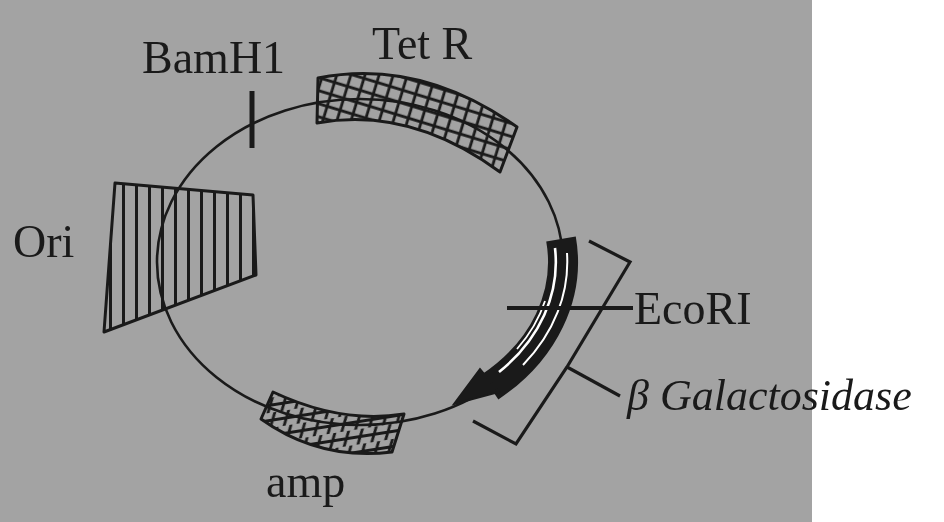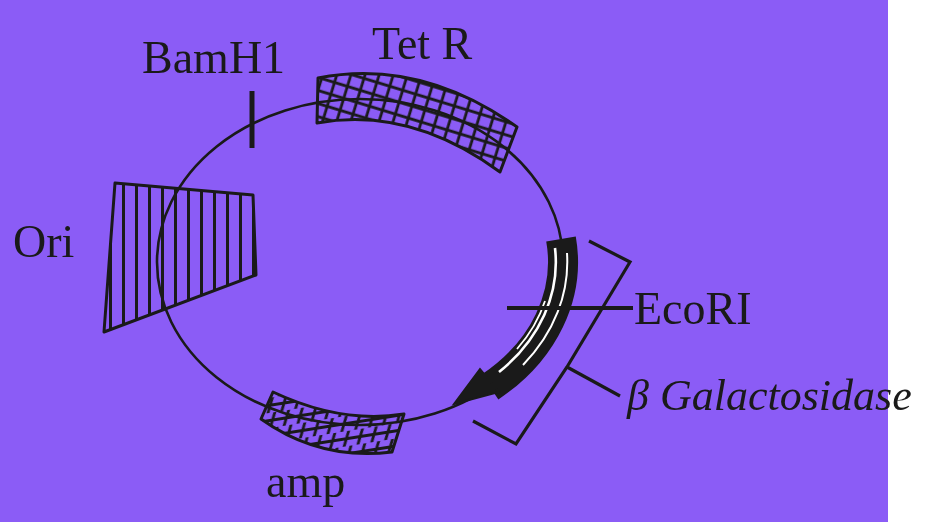--- a/index.html
+++ b/index.html
@@ -8,23 +8,23 @@
     background: #ffffff;
   }
   body {
     width: 944px;
     height: 522px;
     overflow: hidden;
     font-family: "Liberation Serif", "DejaVu Serif", serif;
   }
   .figure-wrap {
     position: relative;
-    width: 888px;
+    width: 812px;
     height: 522px;
-    background: #8b5cf6;
+    background: #a3a3a3;
   }
   svg { display: block; }
   .lbl {
     font-family: "Liberation Serif", "DejaVu Serif", serif;
     font-size: 46px;
     fill: #1a1a1a;
   }
   .lbl-italic {
     font-family: "Liberation Serif", "DejaVu Serif", serif;
     font-size: 44px;

